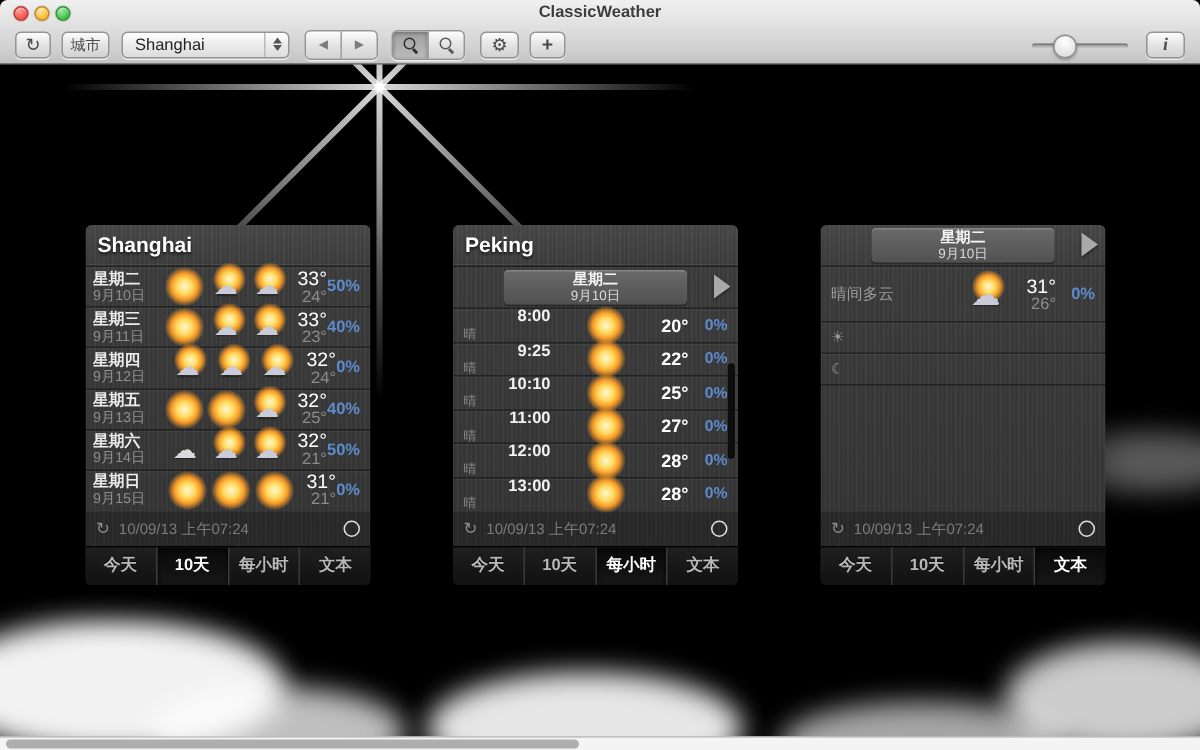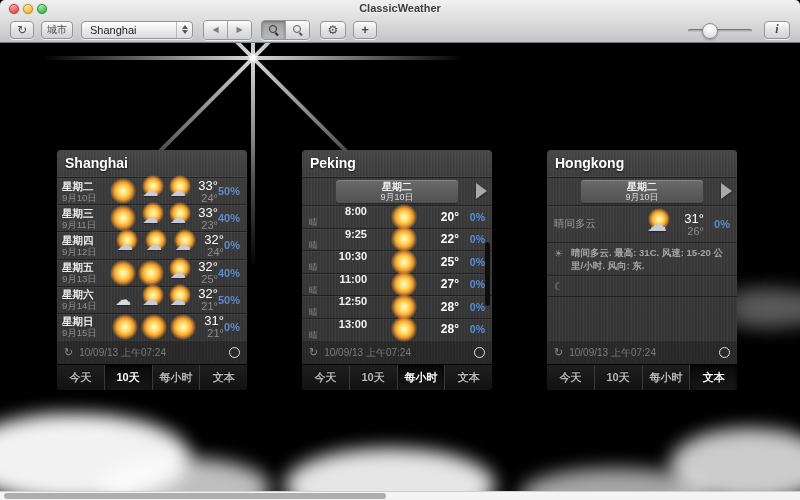--- a/index.html
+++ b/index.html
@@ -339,39 +339,39 @@
           <div class="hcol">
               <div class="htime">9:25</div>
               <div class="hcond">晴</div>
             </div>
           <span class="ic ic-sun"></span>
           <div class="htemp">22°</div>
           <div class="hpp">0%</div>
         </div>
         <div class="hrow">
           <div class="hcol">
-              <div class="htime">10:30</div>
+              <div class="htime">10:10</div>
               <div class="hcond">晴</div>
             </div>
           <span class="ic ic-sun"></span>
           <div class="htemp">25°</div>
           <div class="hpp">0%</div>
         </div>
         <div class="hrow">
           <div class="hcol">
               <div class="htime">11:00</div>
               <div class="hcond">晴</div>
             </div>
           <span class="ic ic-sun"></span>
           <div class="htemp">27°</div>
           <div class="hpp">0%</div>
         </div>
         <div class="hrow">
           <div class="hcol">
-              <div class="htime">12:50</div>
+              <div class="htime">12:00</div>
               <div class="hcond">晴</div>
             </div>
           <span class="ic ic-sun"></span>
           <div class="htemp">28°</div>
           <div class="hpp">0%</div>
         </div>
         <div class="hrow">
           <div class="hcol">
               <div class="htime">13:00</div>
               <div class="hcond">晴</div>
@@ -390,41 +390,39 @@
     </div>
     <div class="p-tabs">
       <div class="tab">今天</div>
       <div class="tab">10天</div>
       <div class="tab sel">每小时</div>
       <div class="tab">文本</div>
     </div>
   </div>
 
   <div class="panel" style="left:547px;">
-    <div class="p-head">Hongkong</div>
     <div class="p-body">
       <div class="dsel">
         <div class="box">
           <div class="bday">星期二</div>
           <div class="bdate">9月10日</div>
         </div>
         <span class="next"></span>
       </div>
       <div class="cur">
         <div class="ccond">晴间多云</div>
         <span class="ic ic-partly"></span>
         <div class="ctcol">
             <div class="hi">31°</div>
             <div class="lo">26°</div>
           </div>
         <div class="cpp">0%</div>
       </div>
       <div class="frow">
         <span class="bullet">☀</span>
-        <div class="ftxt">晴间多云. 最高: 31C. 风速: 15-20 公里/小时. 风向: 东.</div>
       </div>
       <div class="frow">
         <span class="bullet">☾</span>
       </div>
       <div class="filler"></div>
     </div>
     <div class="p-foot">
       <span class="rfg">↻</span>
       <span>10/09/13 上午07:24</span>
       <span class="statc"></span>

